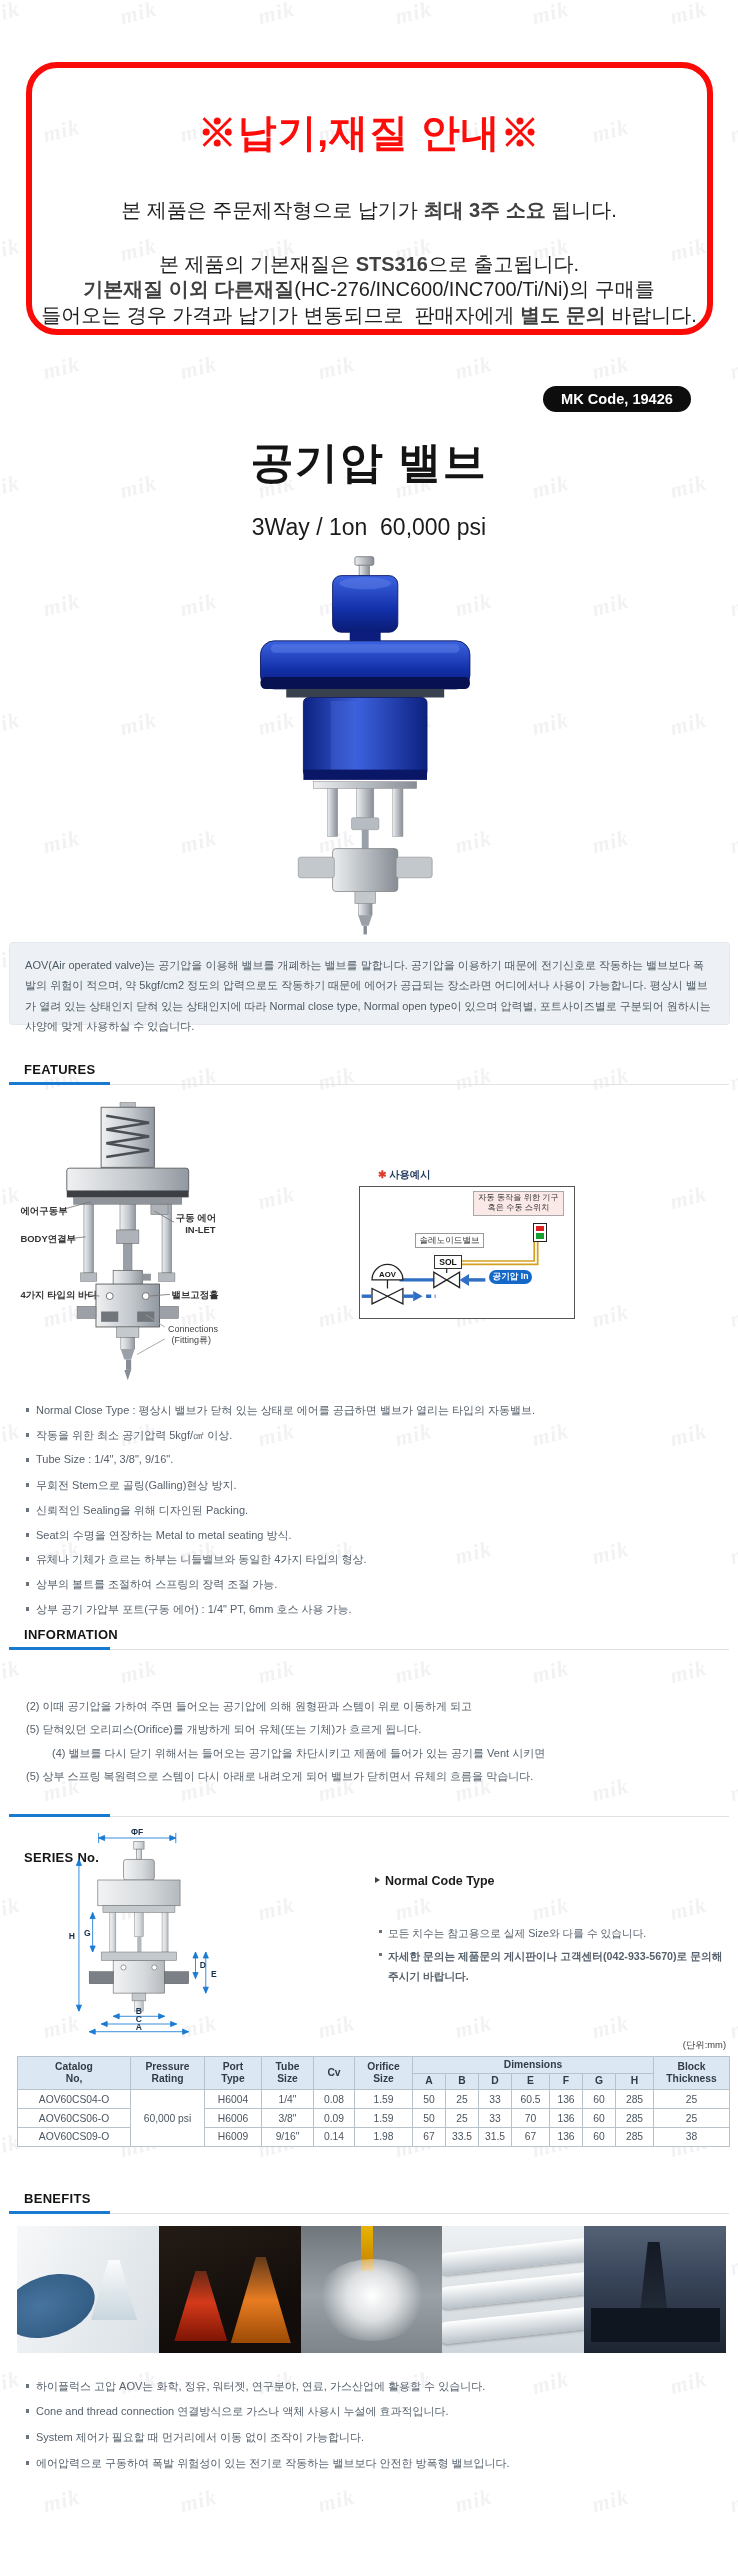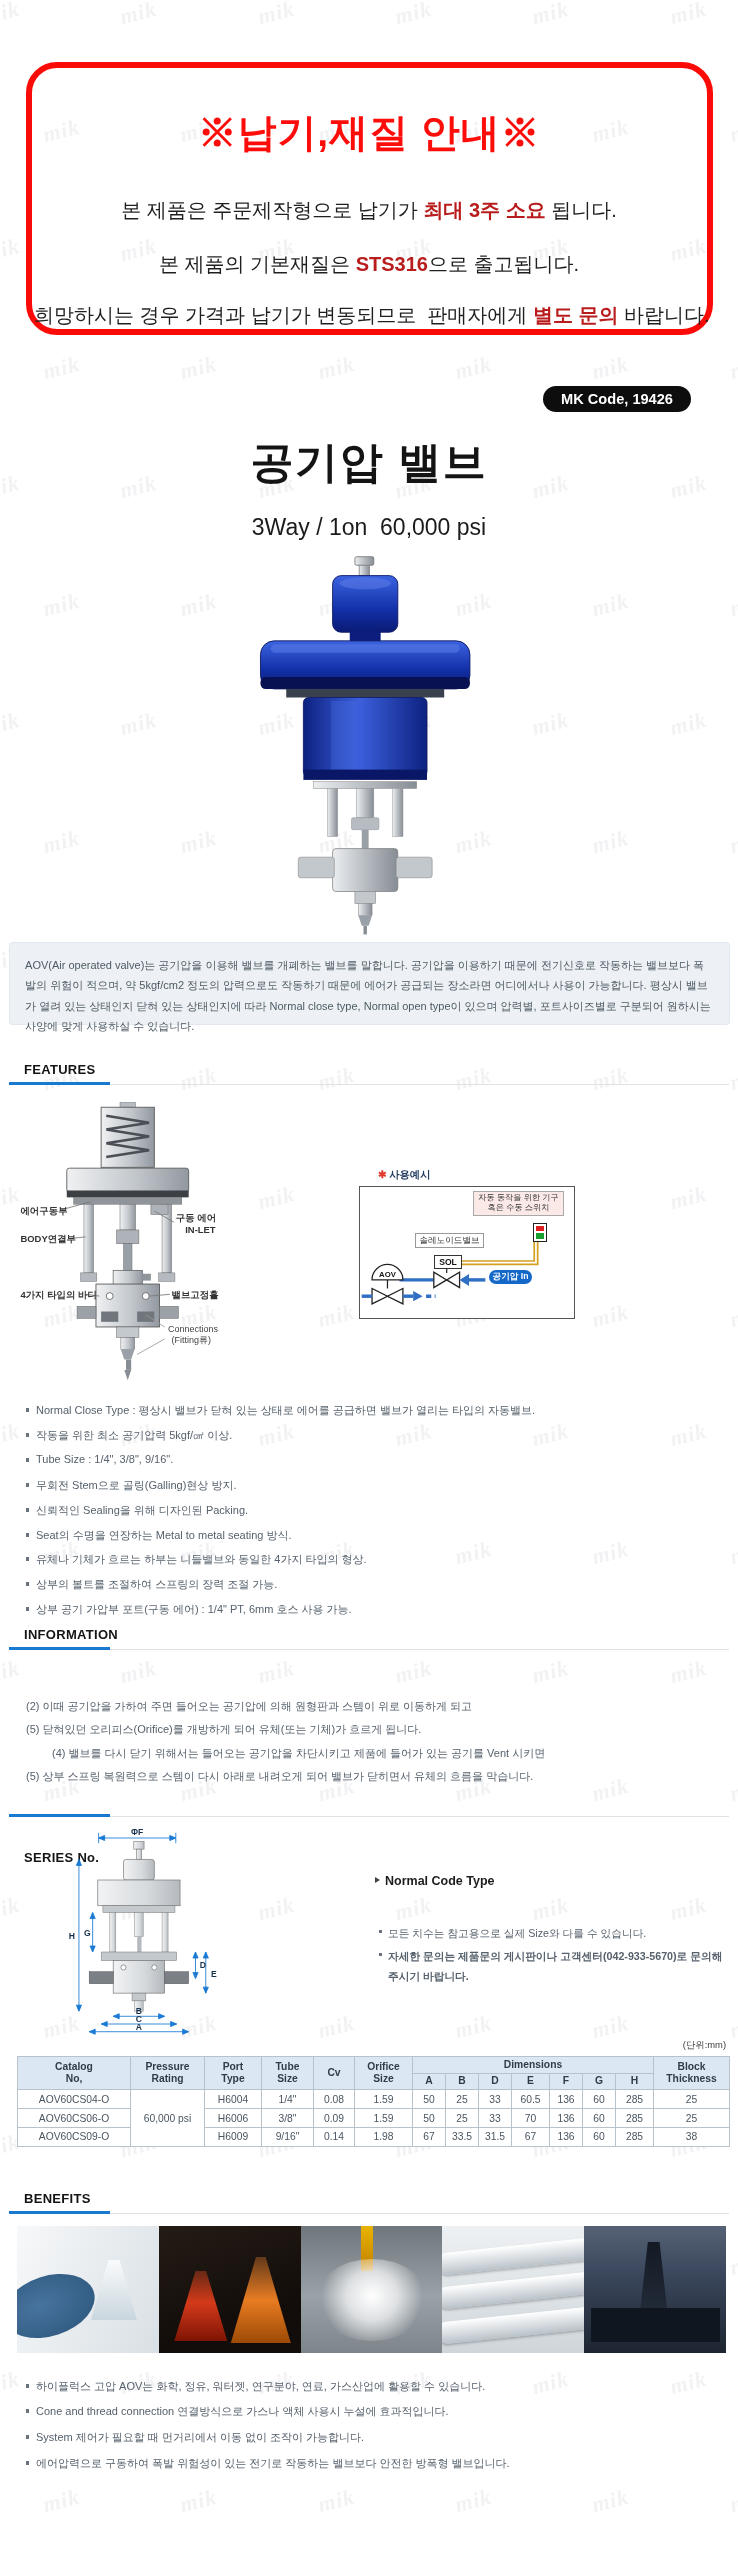--- a/index.html
+++ b/index.html
@@ -8,21 +8,21 @@
   .abs{position:absolute;}
   
   #wm-layer{position:absolute;inset:0;z-index:0;pointer-events:none;}
   .wm{position:absolute;font:italic bold 22px "Liberation Serif",serif;color:rgba(130,130,145,0.10);
       transform:rotate(-14deg);letter-spacing:0.9px;}
   .layer{position:absolute;inset:0;z-index:1;}
   
   .notice-box{left:26px;top:62px;width:675px;height:261px;border:6px solid #fb0b07;border-radius:31px;background:transparent;}
   .notice-title{left:34px;top:106px;width:670px;text-align:center;font-size:39px;font-weight:bold;color:#fc0d0a;letter-spacing:0.9px;}
   .n-line{left:34px;width:670px;text-align:center;font-size:20px;color:#1f1f1f;white-space:pre;}
-  .em{color:#b91c1c;font-weight:bold;}
+  .em{color:#404040;font-weight:bold;}
   
   .badge{left:543px;top:386px;width:148px;height:26px;background:#0d0d0d;border-radius:13.7px;color:#fff;
          font-size:14.6px;font-weight:bold;text-align:center;line-height:26px;}
   .prod-title{left:0;top:434px;width:738px;text-align:center;font-size:43px;font-weight:bold;color:#141414;letter-spacing:1.7px;}
   .prod-sub{left:0;top:514px;width:738px;text-align:center;font-size:23px;color:#1b1b1b;white-space:pre;}
   
   .desc-box{left:8.6px;top:942px;width:721px;height:83px;background:#edf1f5;border:0.9px solid #e2e8ed;border-radius:3.4px;
             box-sizing:border-box;padding:12px 15.5px;font-size:11px;line-height:1.85;color:#4e5a64;}
   
   .sec{font-size:13px;font-weight:bold;color:#141414;letter-spacing:0.3px;}
@@ -228,21 +228,22 @@
       <span class="wm" style="left: 455px; top: 2488px;">mik</span>
       <span class="wm" style="left: 592px; top: 2488px;">mik</span>
       <span class="wm" style="left: 730px; top: 2488px;">mik</span>
     </div>
   <div class="layer">
 
     <div class="abs notice-box"></div>
     <div class="abs notice-title">※납기,재질 안내※</div>
     <div class="abs n-line" style="top:197px;"><span>본 제품은 주문제작형으로 납기가 </span><span class="em">최대 3주 소요</span><span> 됩니다.</span></div>
     <div class="abs n-line" style="top:251px;"><span>본 제품의 기본재질은 </span><span class="em">STS316</span><span>으로 출고됩니다.</span></div>
-    <div class="abs n-line" style="top:302px;"><span>희망하시는 경우 가격과 납기가 변동되므로  판매자에게 </span><span class="em">별도 문의</span><span> 바랍니다.</span></div>
+    <div class="abs n-line" style="top:276px;"><span class="em">기본재질 이외 다른재질</span><span>(HC-276/INC600/INC700/Ti/Ni)의 구매를</span></div>
+    <div class="abs n-line" style="top:302px;"><span>들어오는 경우 가격과 납기가 변동되므로  판매자에게 </span><span class="em">별도 문의</span><span> 바랍니다.</span></div>
 
     <div class="abs badge">MK Code, 19426</div>
     <div class="abs prod-title">공기압 밸브</div>
     <div class="abs prod-sub">3Way / 1on  60,000 psi</div>
 
     <svg class="abs" style="left:245px;top:555px;" width="249" height="382" viewBox="0 0 290 445">
       <defs>
         <linearGradient id="gSteel" x1="0" y1="0" x2="1" y2="0">
           <stop offset="0" stop-color="#eceef0"></stop>
             <stop offset=".5" stop-color="#b8bdc3"></stop>

